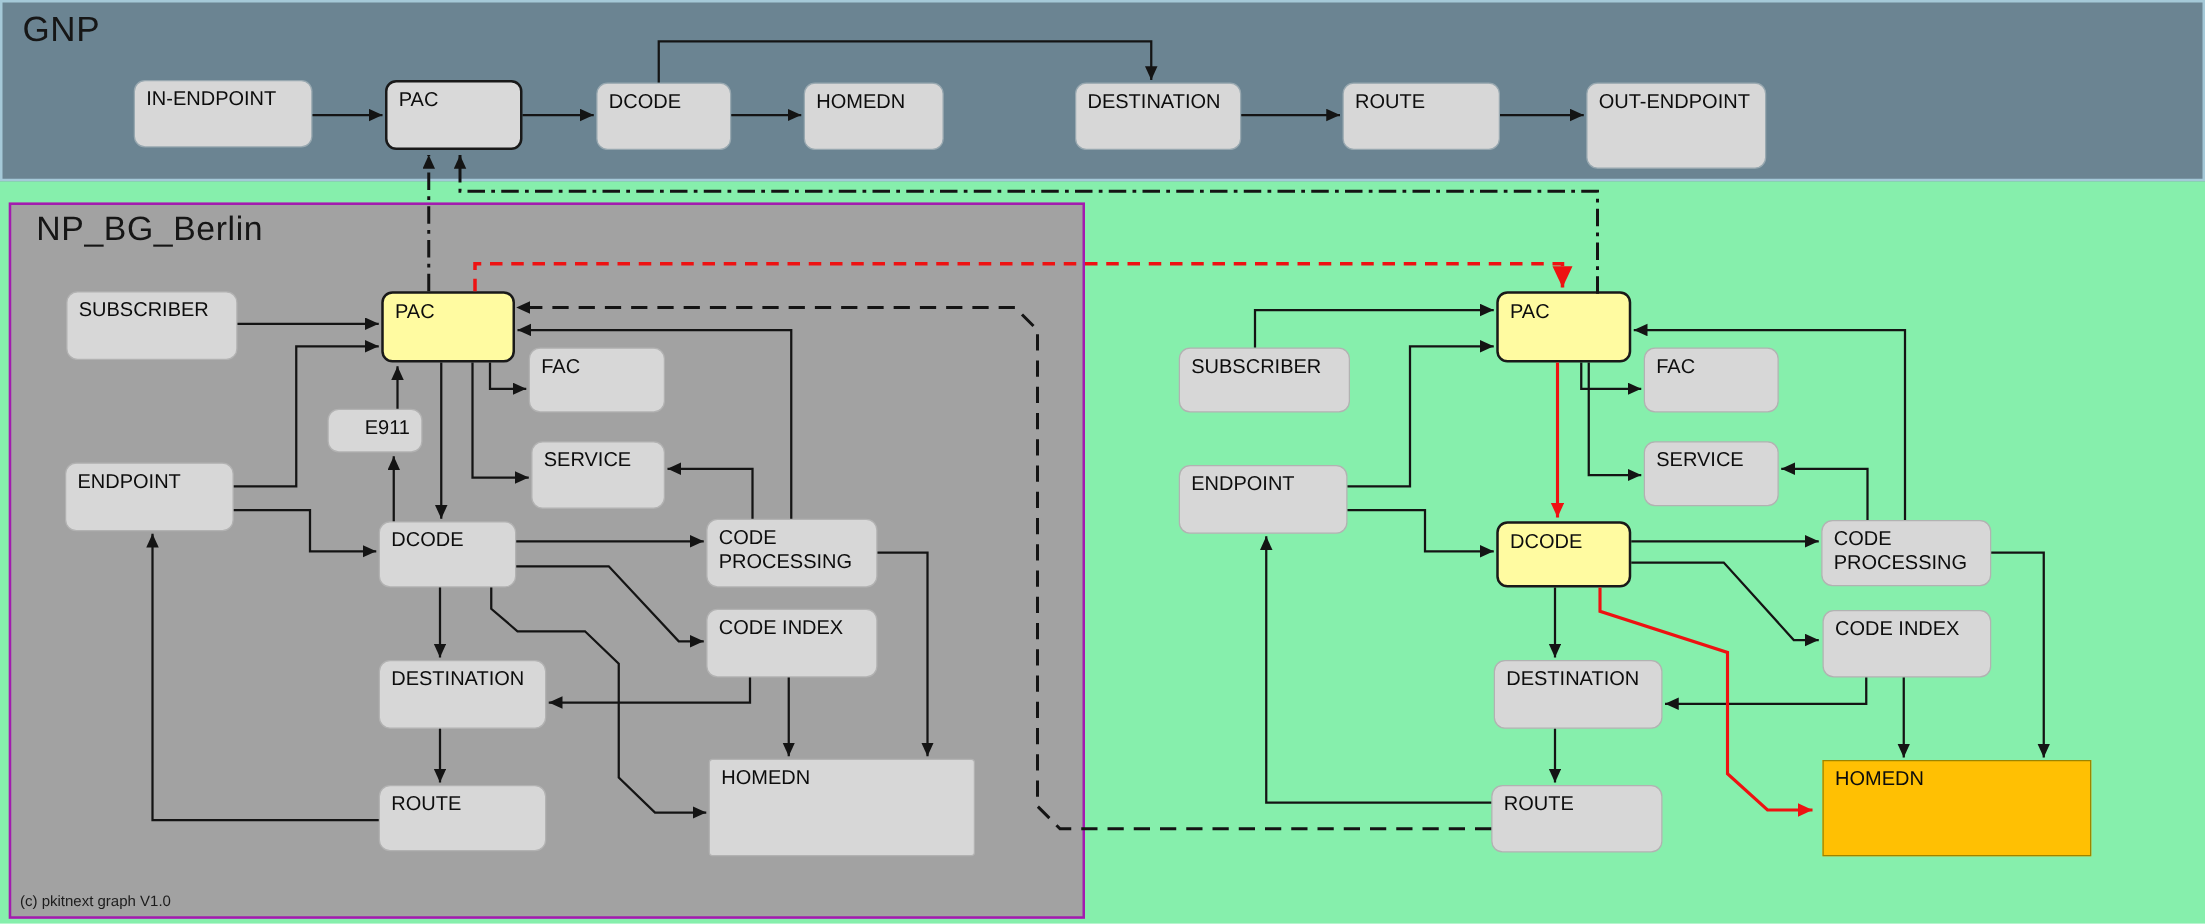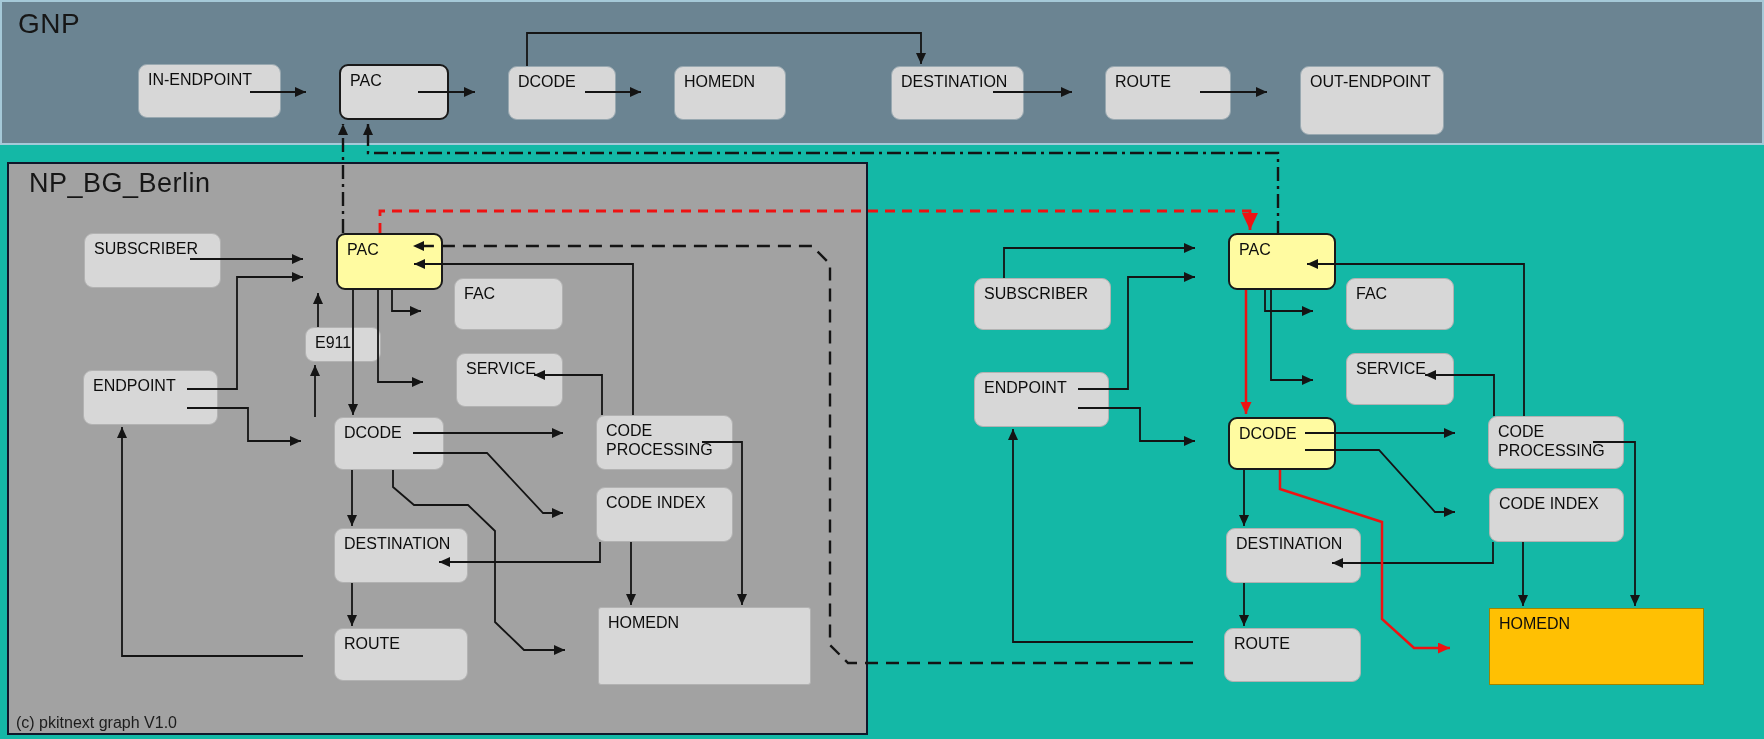--- a/index.html
+++ b/index.html
@@ -1,37 +1,37 @@
 <!DOCTYPE html>
 <html><head>
 <meta charset="utf-8">
 <style>
   html,body{margin:0;padding:0;background:#ffffff;}
   #stage{
-    position:relative;width:1764px;height:739px;background:#14b8a6;
+    position:relative;width:1764px;height:739px;background:#86efac;
     font-family:"Liberation Sans",sans-serif;overflow:hidden;
   }
   .panel{position:absolute;box-sizing:border-box;}
   #panel-gnp{left:0;top:0;width:1764px;height:145px;background:#6b8492;border:2px solid #a5c9d8;}
-  #panel-bg{left:7px;top:162px;width:861px;height:573px;background:#a2a2a2;border:2px solid #0f172a;}
+  #panel-bg{left:7px;top:162px;width:861px;height:573px;background:#a2a2a2;border:2px solid #a21caf;}
   #panel-cm{left:897px;top:162px;width:861px;height:571px;background:#a2a2a2;border:2px solid #6e6e6e;}
   .panel-title{position:absolute;left:16px;top:6px;font-size:28px;color:#161616;letter-spacing:0.5px;}
   #panel-bg .panel-title,#panel-cm .panel-title{left:20px;top:4px;font-size:27px;}
   .n-box{
     position:absolute;box-sizing:border-box;z-index:3;
     background:#d7d7d7;border:1px solid #b2b2b2;border-radius:9px;
-    font-size:16px;color:#0d0d0d;padding:6px 9px;line-height:1.18;margin-left:31px;
+    font-size:16px;color:#0d0d0d;padding:6px 9px;line-height:1.18;
   }
   .n-gnp{border-color:#98a8b0;}
   .n-outlined{border:2px solid #191919;background:#d9d9d9;}
   .n-yellow{background:#fffba1;border:2px solid #191919;}
   .n-wide{border-radius:3px;}
   .n-orange{background:#ffc003;border:1px solid #9c8400;border-radius:0;}
   #edges{position:absolute;left:0;top:0;z-index:5;pointer-events:none;}
-  #footer-note{position:absolute;left:16px;top:714px;font-size:16px;color:#1c1c1c;z-index:4;}
+  #footer-note{position:absolute;left:16px;top:714px;font-size:12px;color:#1c1c1c;z-index:4;}
 </style>
 </head>
 <body>
 
 <div id="stage">
 
   <div id="panel-gnp" class="panel">
     <div class="panel-title">GNP</div>
   </div>
 
@@ -104,21 +104,21 @@
 <div class="n-box n-gnp" style="left: 107px; top: 64px; width: 143px; height: 54px;">IN-ENDPOINT</div>
     <div class="n-box n-outlined" style="left: 308px; top: 64px; width: 110px; height: 56px;">PAC</div>
     <div class="n-box n-gnp" style="left: 477px; top: 66px; width: 108px; height: 54px;">DCODE</div>
     <div class="n-box n-gnp" style="left: 643px; top: 66px; width: 112px; height: 54px;">HOMEDN</div>
     <div class="n-box n-gnp" style="left: 860px; top: 66px; width: 133px; height: 54px;">DESTINATION</div>
     <div class="n-box n-gnp" style="left: 1074px; top: 66px; width: 126px; height: 54px;">ROUTE</div>
     <div class="n-box n-gnp" style="left: 1269px; top: 66px; width: 144px; height: 69px;">OUT-ENDPOINT</div>
     <div class="n-box" style="left: 53px; top: 233px; width: 137px; height: 55px;">SUBSCRIBER</div>
     <div class="n-box n-yellow" style="left: 305px; top: 233px; width: 107px; height: 57px;">PAC</div>
     <div class="n-box" style="left: 423px; top: 278px; width: 109px; height: 52px;">FAC</div>
-    <div class="n-box" style="left: 274px; top: 327px; width: 76px; height: 35px;">E911</div>
+    <div class="n-box" style="left: 262px; top: 327px; width: 76px; height: 35px; text-align: right;">E911</div>
     <div class="n-box" style="left: 425px; top: 353px; width: 107px; height: 54px;">SERVICE</div>
     <div class="n-box" style="left: 52px; top: 370px; width: 135px; height: 55px;">ENDPOINT</div>
     <div class="n-box" style="left: 303px; top: 417px; width: 110px; height: 53px;">DCODE</div>
     <div class="n-box" style="left: 565px; top: 415px; width: 137px; height: 55px;">CODE PROCESSING</div>
     <div class="n-box" style="left: 565px; top: 487px; width: 137px; height: 55px;">CODE INDEX</div>
     <div class="n-box" style="left: 303px; top: 528px; width: 134px; height: 55px;">DESTINATION</div>
     <div class="n-box" style="left: 303px; top: 628px; width: 134px; height: 53px;">ROUTE</div>
     <div class="n-box n-wide" style="left: 567px; top: 607px; width: 213px; height: 78px;">HOMEDN</div>
     <div class="n-box" style="left: 943px; top: 278px; width: 137px; height: 52px;">SUBSCRIBER</div>
     <div class="n-box n-yellow" style="left: 1197px; top: 233px; width: 108px; height: 57px;">PAC</div>

